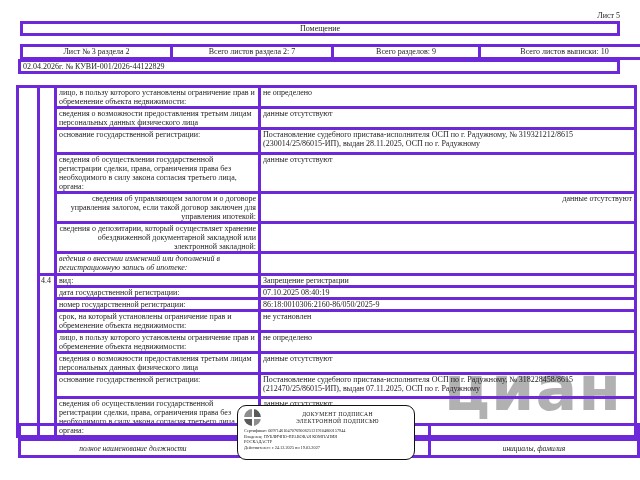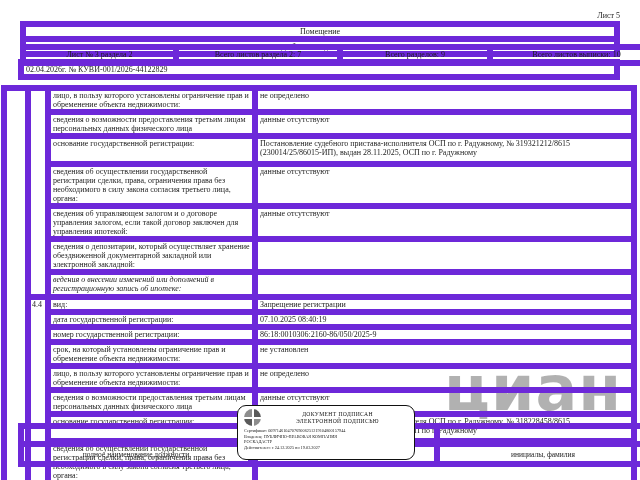--- a/index.html
+++ b/index.html
@@ -7,47 +7,47 @@
     width:640px;height:480px;background:#ffffff;position:relative;overflow:hidden;
     font-family:"Liberation Serif","DejaVu Serif",serif;color:#1c1c1c;
   }
   .watermark{
     position:absolute;left:444px;top:352px;z-index:0;
     font-family:"DejaVu Sans",sans-serif;font-weight:bold;
     font-size:62px;color:#000000;opacity:.30;letter-spacing:1px;user-select:none;
   }
   .sheet-label{position:absolute;top:11px;right:20px;font-size:8px;z-index:1;}
   table.t{border-collapse:collapse;position:absolute;z-index:1;table-layout:fixed;background:transparent;}
-  table.t td{border:6px solid #6d28d9;font-size:8px;line-height:9px;padding:0 2px;vertical-align:top;overflow:hidden;}
+  table.t td{border:3px solid #6d28d9;font-size:8px;line-height:9px;padding:0 2px;vertical-align:top;overflow:hidden;}
   
   .t1{left:20px;top:21px;width:600px;}
   .t1 td{text-align:center;height:9px;}
   
   .t2{left:20px;top:44px;width:600px;padding-left:28px;}
   .t2 td{text-align:center;height:10px;}
   
   .t3{left:18px;top:59px;width:602px;}
   .t3 td{height:8px;}
   
-  .main{left:1px;top:85px;width:602px;border-radius:24px;}
+  .main{left:16px;top:85px;width:602px;border-radius:24px;}
   .main td.ca{width:14px;}
   .main td.cb{width:10px;}
   .main td.lbl{width:197px;}
   .main td.val{width:369px;}
   .main td.num{vertical-align:top;padding:0 1px;}
   tr.h22 td{height:22px;}
   tr.h19 td{height:19px;font-style:italic;}
   tr.h21 td{height:21px;}
   tr.h9 td{height:9px;}
   tr.h18 td{height:18px;}
-  tr.h27 td{height:27px;}
+  tr.h27 td{height:27px;text-align:right;}
   tr.h33 td{height:33px;}
   tr.h36 td{height:36px;}
   
-  .sig{left:18px;top:423px;width:602px;}
+  .sig{left:18px;top:423px;width:602px;font-style:italic;}
   .sig td{text-align:center;}
   .sig tr.empty td{height:12px;}
   .sig tr.labels td{height:14px;font-size:7.5px;vertical-align:middle;}
   .sig .c1{width:220px;}
   .sig .c2{width:176px;}
   .sig .c3{width:202px;}
   
   .stamp{
     position:absolute;left:237px;top:405px;width:178px;height:55px;z-index:3;
     background:#fff;border:1.5px solid #111;border-radius:9px;padding:3px 6px 2px 6px;box-sizing:border-box;
@@ -68,23 +68,20 @@
 <body>
 
 <div class="watermark">циан</div>
 
 <div class="sheet-label">Лист 5</div>
 
 <table class="t t1">
   <tbody>
       <tr>
         <td>Помещение</td>
-      </tr>
-  <tr>
-        <td>вид объекта недвижимости</td>
       </tr>
 </tbody>
   </table>
 
 <table class="t t2">
   <tbody>
       <tr>
     <td style="width:143px">Лист № 3 раздела 2</td>
     <td style="width:154px">Всего листов раздела 2: 7</td>
     <td style="width:140px">Всего разделов: 9</td>

